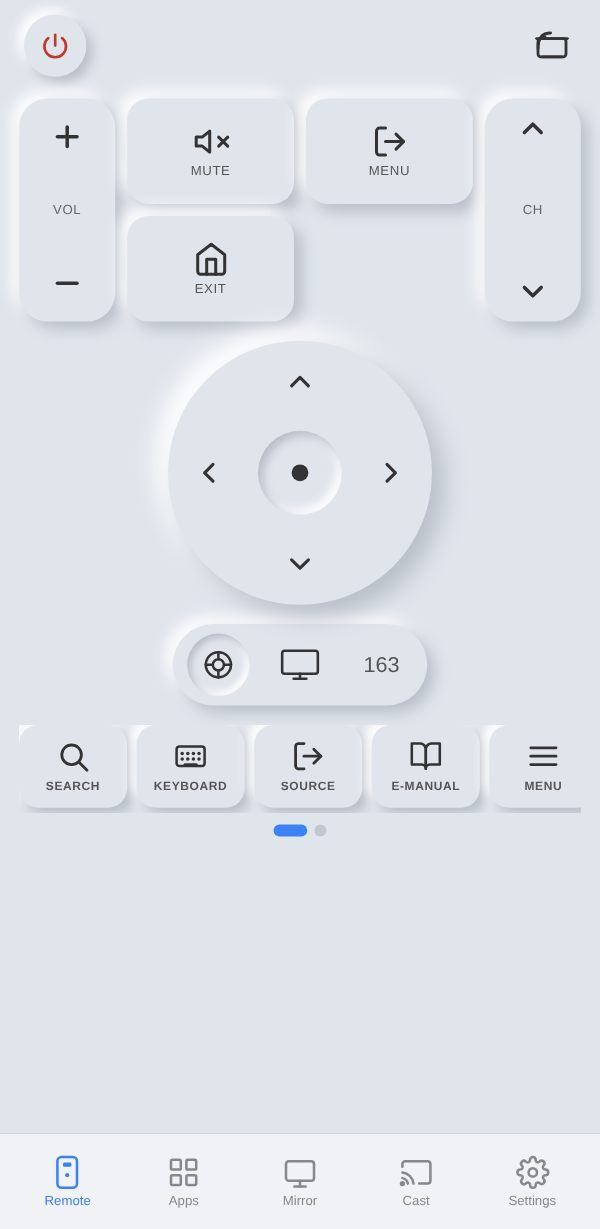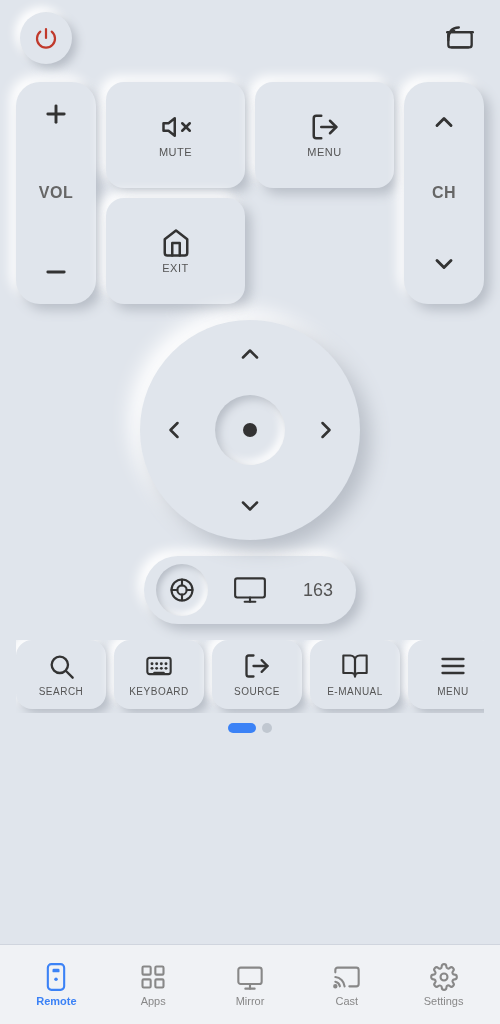--- a/index.html
+++ b/index.html
@@ -71,23 +71,23 @@
       background: #e0e5ec;
       box-shadow: 6px 6px 12px #b8bec7, -6px -6px 12px #ffffff;
       display: flex;
       flex-direction: column;
       align-items: center;
       justify-content: space-between;
       padding: 12px 0;
     }
 
     .vol-label {
-      font-size: 16px;
+      font-size: 11px;
       color: #666;
-      font-weight: 700;
+      font-weight: 400;
       letter-spacing: 0.5px;
     }
 
     .icon-btn {
       background: transparent;
       border: none;
       cursor: pointer;
       display: flex;
       flex-direction: column;
       align-items: center;
@@ -129,21 +129,21 @@
     
     .ch-block {
       width: 80px;
       border-radius: 24px;
       background: #e0e5ec;
       box-shadow: 6px 6px 12px #b8bec7, -6px -6px 12px #ffffff;
       display: flex;
       flex-direction: column;
       align-items: center;
       justify-content: space-between;
-      padding: 20px 0;
+      padding: 5px 0;
       gap: 42px;
     }
 
     
     .dpad-section {
       display: flex;
       justify-content: center;
       margin-bottom: 16px;
     }
 
@@ -276,21 +276,21 @@
       cursor: pointer;
       border: none;
       outline: none;
       padding: 12px 8px;
       gap: 6px;
     }
 
     .func-btn-label {
       font-size: 10px;
       color: #555;
-      font-weight: 400;
+      font-weight: 700;
       letter-spacing: 0.5px;
     }
 
     
     .page-indicator {
       display: flex;
       justify-content: center;
       align-items: center;
       gap: 6px;
       margin-bottom: 8px;
@@ -334,21 +334,21 @@
 
     .nav-label {
       font-size: 11px;
       color: #888;
       font-weight: 500;
     }
 
     .nav-label-active {
       font-size: 11px;
       color: #3b82f6;
-      font-weight: 700;
+      font-weight: 400;
     }
 
     svg {
       overflow: visible;
     }
   </style>
 </head>
 <body>
 
 <div class="main-content">

